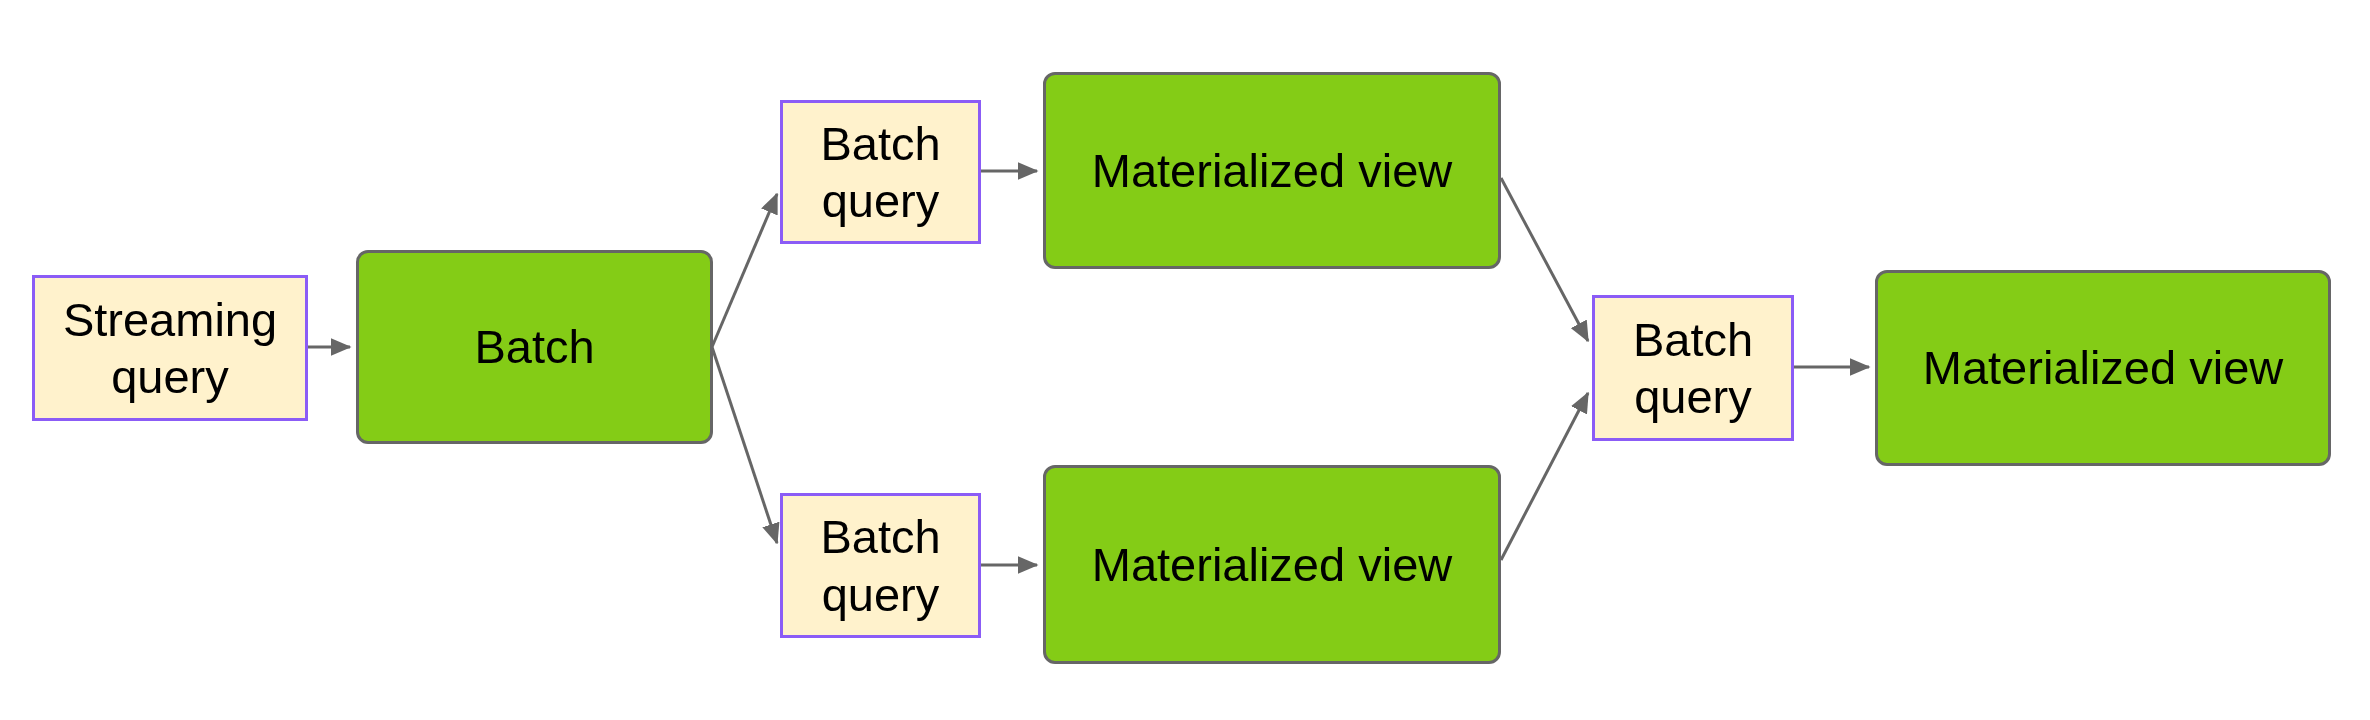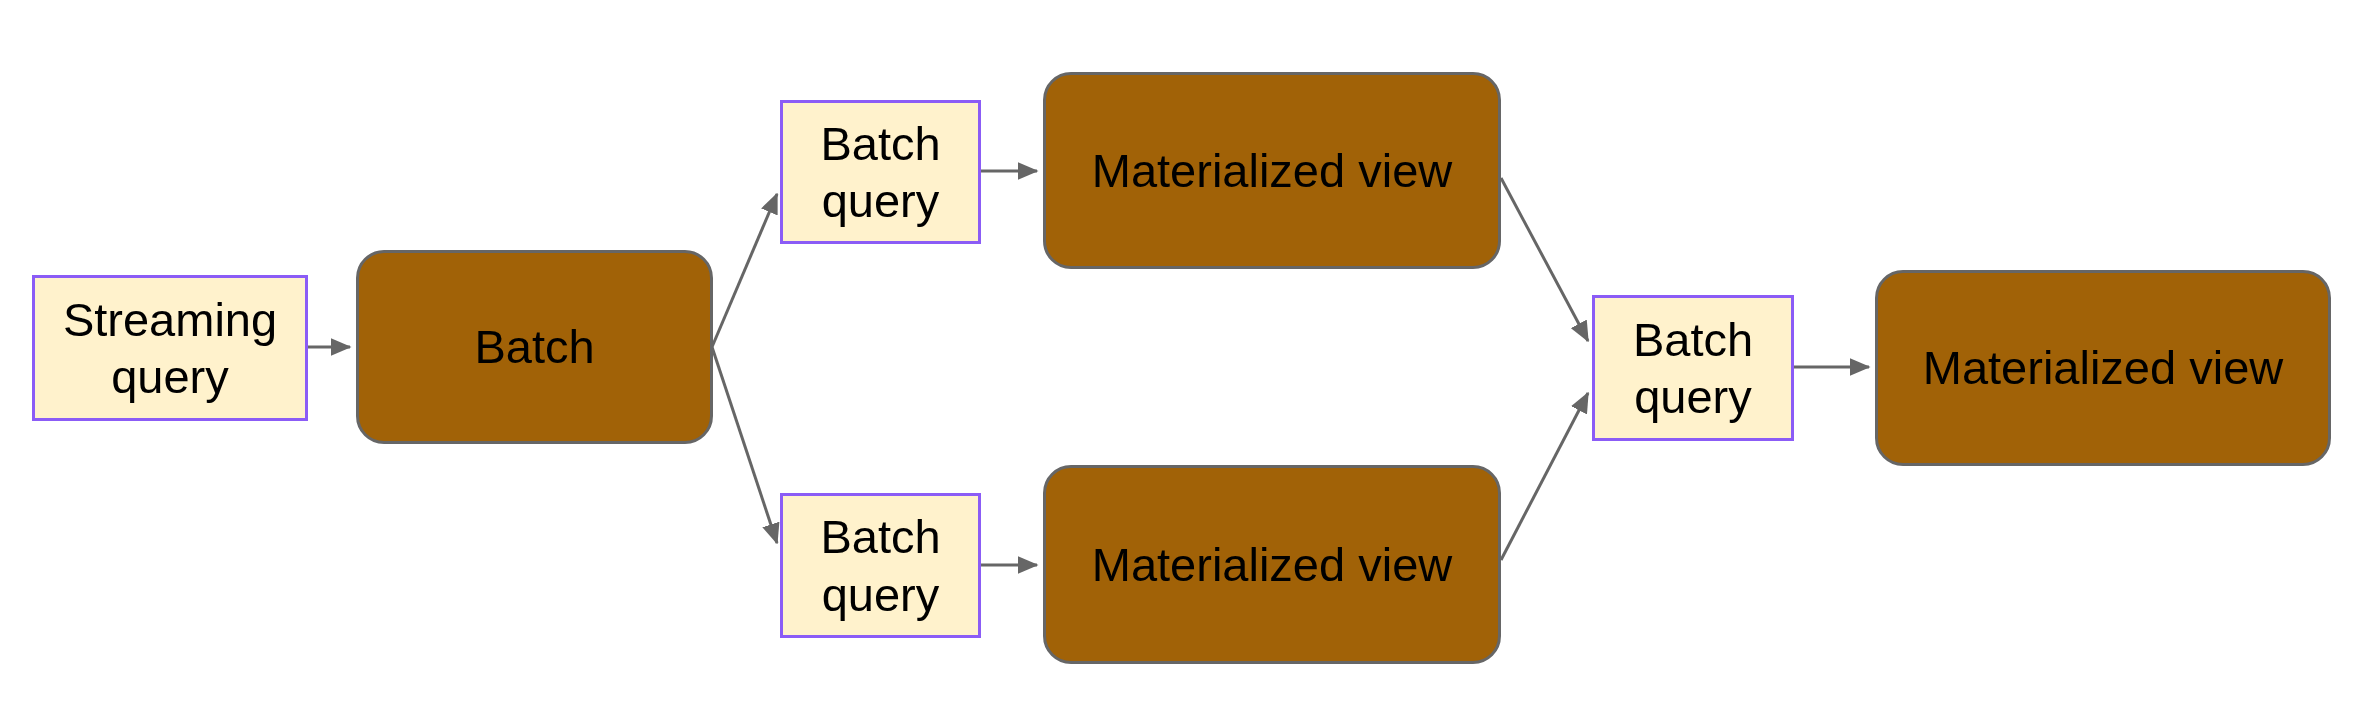--- a/index.html
+++ b/index.html
@@ -26,23 +26,23 @@
     color: #000000;
     font-size: 47px;
     line-height: 1.22;
     padding: 0 10px;
   }
   .node.query {
     background: #fff2cc;
     border: 3px solid #8b5cf6;
   }
   .node.view {
-    background: #a16207;
+    background: #84cc16;
     border: 3px solid #666666;
-    border-radius: 28px;
+    border-radius: 12px;
   }
   
   #n-streaming-query        { left: 32px;   top: 275px; width: 276px; height: 146px; text-align: center; }
   #n-table                  { left: 356px;  top: 250px; width: 357px; height: 194px; }
   #n-batch-query-top        { left: 780px;  top: 100px; width: 201px; height: 144px; }
   #n-materialized-view-top  { left: 1043px; top: 72px;  width: 458px; height: 197px; }
   #n-batch-query-bottom     { left: 780px;  top: 493px; width: 201px; height: 145px; }
   #n-materialized-view-bottom { left: 1043px; top: 465px; width: 458px; height: 199px; }
   #n-batch-query-final      { left: 1592px; top: 295px; width: 202px; height: 146px; }
   #n-materialized-view-final { left: 1875px; top: 270px; width: 456px; height: 196px; }

